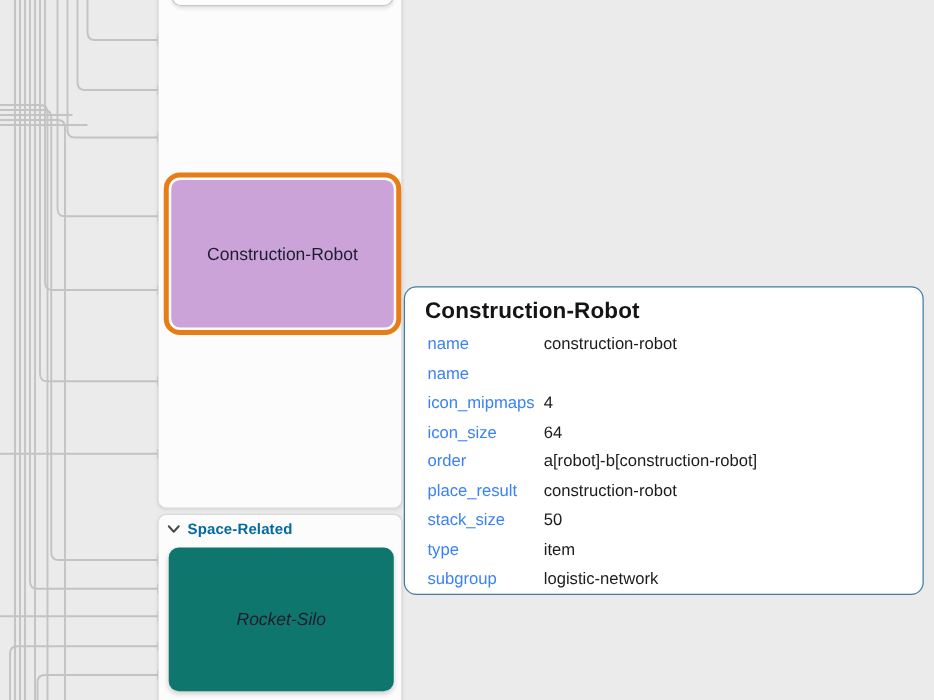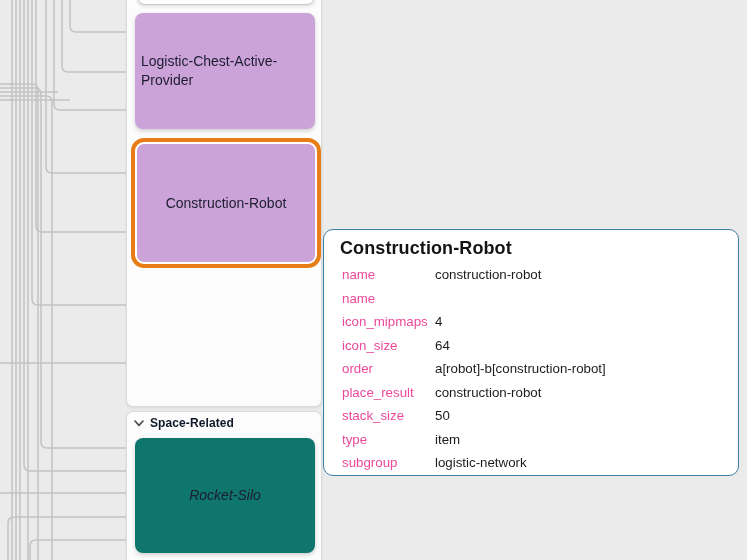--- a/index.html
+++ b/index.html
@@ -25,21 +25,21 @@
   }
   .section-1{top:-40px;height:447px;}
   .section-2{top:411px;height:172px;}
 
   .section-header{
     position:absolute;left:7px;top:2px;height:18px;
     display:flex;align-items:center;gap:6px;cursor:pointer;
   }
   .section-header .chev{display:block;}
   .section-header .hdr-label{
-    font-size:12px;font-weight:700;color:#0f172a;letter-spacing:.1px;
+    font-size:12px;font-weight:700;color:#0369a1;letter-spacing:.1px;
   }
 
   
   .node{
     position:absolute;background:#cba3d9;border-radius:8px;
     display:flex;align-items:center;justify-content:center;
     padding:0 6px;box-sizing:border-box;
     box-shadow:0 2px 4px rgba(0,0,0,.18);
     cursor:pointer;
   }
@@ -76,21 +76,21 @@
   }
   .tooltip-title{
     margin:8px 0 0 16px;font-size:18px;font-weight:700;color:#141414;
     letter-spacing:.1px;
   }
   .props{margin-top:4px;}
   .prop-row{
     display:grid;grid-template-columns:93px auto;align-items:center;
     height:23.5px;padding-left:18px;font-size:13.3px;white-space:nowrap;
   }
-  .prop-row .k{color:#ec4899;}
+  .prop-row .k{color:#3b82f6;}
   .prop-row .v{color:#1c1c1c;}
 </style>
 </head>
 <body>
 
 <div class="stage">
 
   <svg class="edges" width="136" height="560" viewBox="0 0 136 560" aria-hidden="true">
 
     <path class="wire" d="M12 0 V560"></path>
@@ -129,23 +129,20 @@
     <path class="head" d="M126 489 L133.5 493 L126 497 Z"></path>
     <path class="head" d="M126 513 L133.5 517 L126 521 Z"></path>
     <path class="head" d="M126 536 L133.5 540 L126 544 Z"></path>
   </svg>
 
   <div class="section section-1">
     <div class="node node-white n-partial">
       <div class="node-label"></div>
     </div>
 
-    <div class="node n-lcap">
-      <div class="node-label">Logistic-Chest-Active-Provider</div>
-    </div>
 
     <div class="sel-wrap">
       <div class="node">
         <div class="node-label">Construction-Robot</div>
       </div>
     </div>
 
   </div>
 
   <div class="section section-2">

